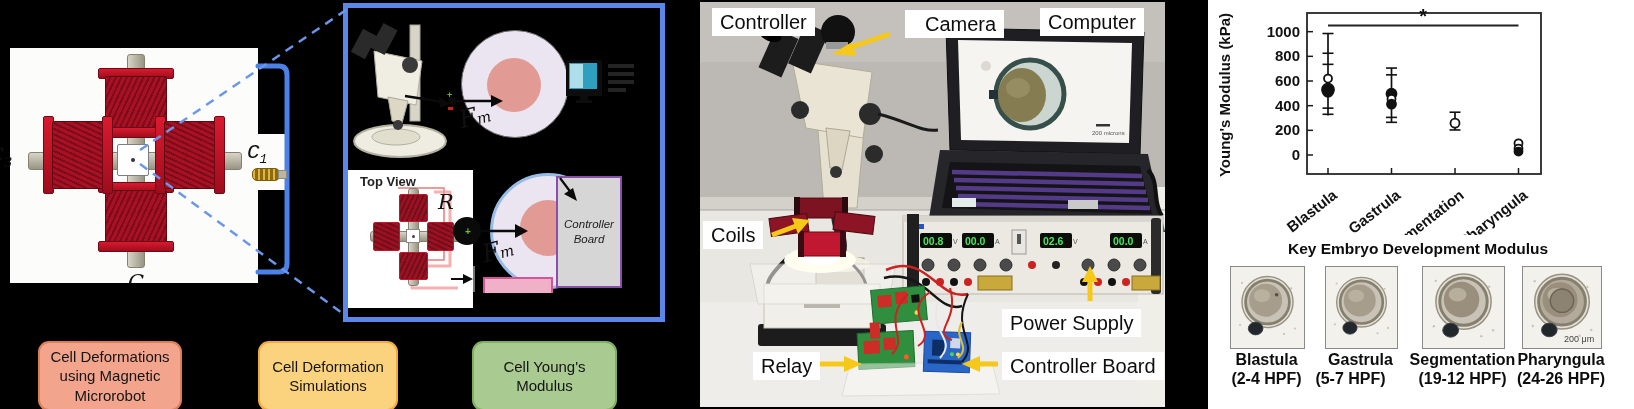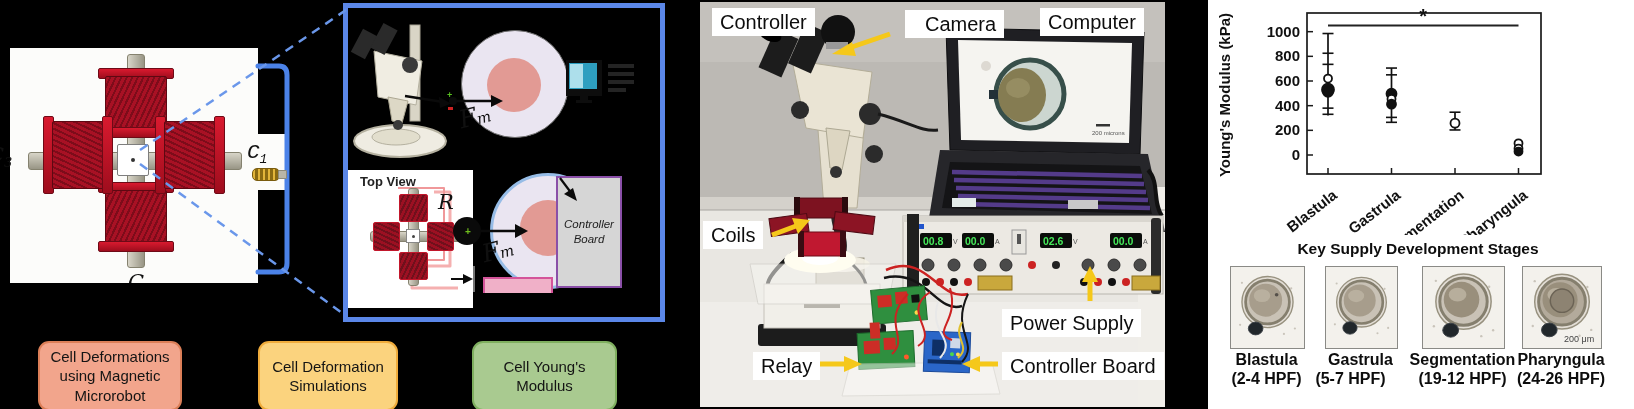--- a/index.html
+++ b/index.html
@@ -446,21 +446,21 @@
           <line x1="310.5" y1="153.76670000000001" x2="310.5" y2="141.68036" stroke="#111" stroke-width="1.7"></line>
           <circle cx="310.5" cy="143.28365" r="4" fill="#fff" stroke="#111" stroke-width="1.8"></circle>
           <circle cx="310.5" cy="148.58684" r="4" fill="#fff" stroke="#111" stroke-width="1.8"></circle>
           <circle cx="310.5" cy="151.54676" r="4" fill="#111" stroke="#111" stroke-width="1.8"></circle>
         </g>
         <g>
           <line x1="120" y1="25.503500000000003" x2="310.5" y2="25.503500000000003" stroke="#222" stroke-width="2"></line>
           <text x="215.25" y="22.503500000000003" text-anchor="middle" font-size="20" font-weight="bold" fill="#111">*</text>
         </g>
       </svg>
-    <div class="abs" style="left:20px;top:240px;width:380px;text-align:center;font-weight:bold;font-size:15.5px;color:#0d0d0d;">Key Supply Development Stages</div>
+    <div class="abs" style="left:20px;top:240px;width:380px;text-align:center;font-weight:bold;font-size:15.5px;color:#0d0d0d;">Key Embryo Development Modulus</div>
     <div id="stage-row" class="abs" style="left:0;top:0;width:426px;height:409px;">
         <div class="stage-cell" style="left: 22px; top: 266px; width: 73px; height: 81px;"><svg viewBox="0 0 80 82" width="100%" height="100%">
             <rect x="0" y="0" width="80" height="82" fill="#f3f1ec"></rect>
             <circle cx="12" cy="14" r="1.2" fill="#c9c4ba"></circle>
             <circle cx="66" cy="20" r="1.2" fill="#c9c4ba"></circle>
             <circle cx="10" cy="60" r="1.2" fill="#c9c4ba"></circle>
             <circle cx="70" cy="64" r="1.2" fill="#c9c4ba"></circle>
             <circle cx="58" cy="70" r="1.2" fill="#c9c4ba"></circle>
             <circle cx="40" cy="35" r="28" fill="#e3ded6" stroke="#97917f" stroke-width="1.5"></circle>
             <circle cx="40" cy="35" r="24" fill="#c9c2b6" stroke="#857f6e" stroke-width="3"></circle>

